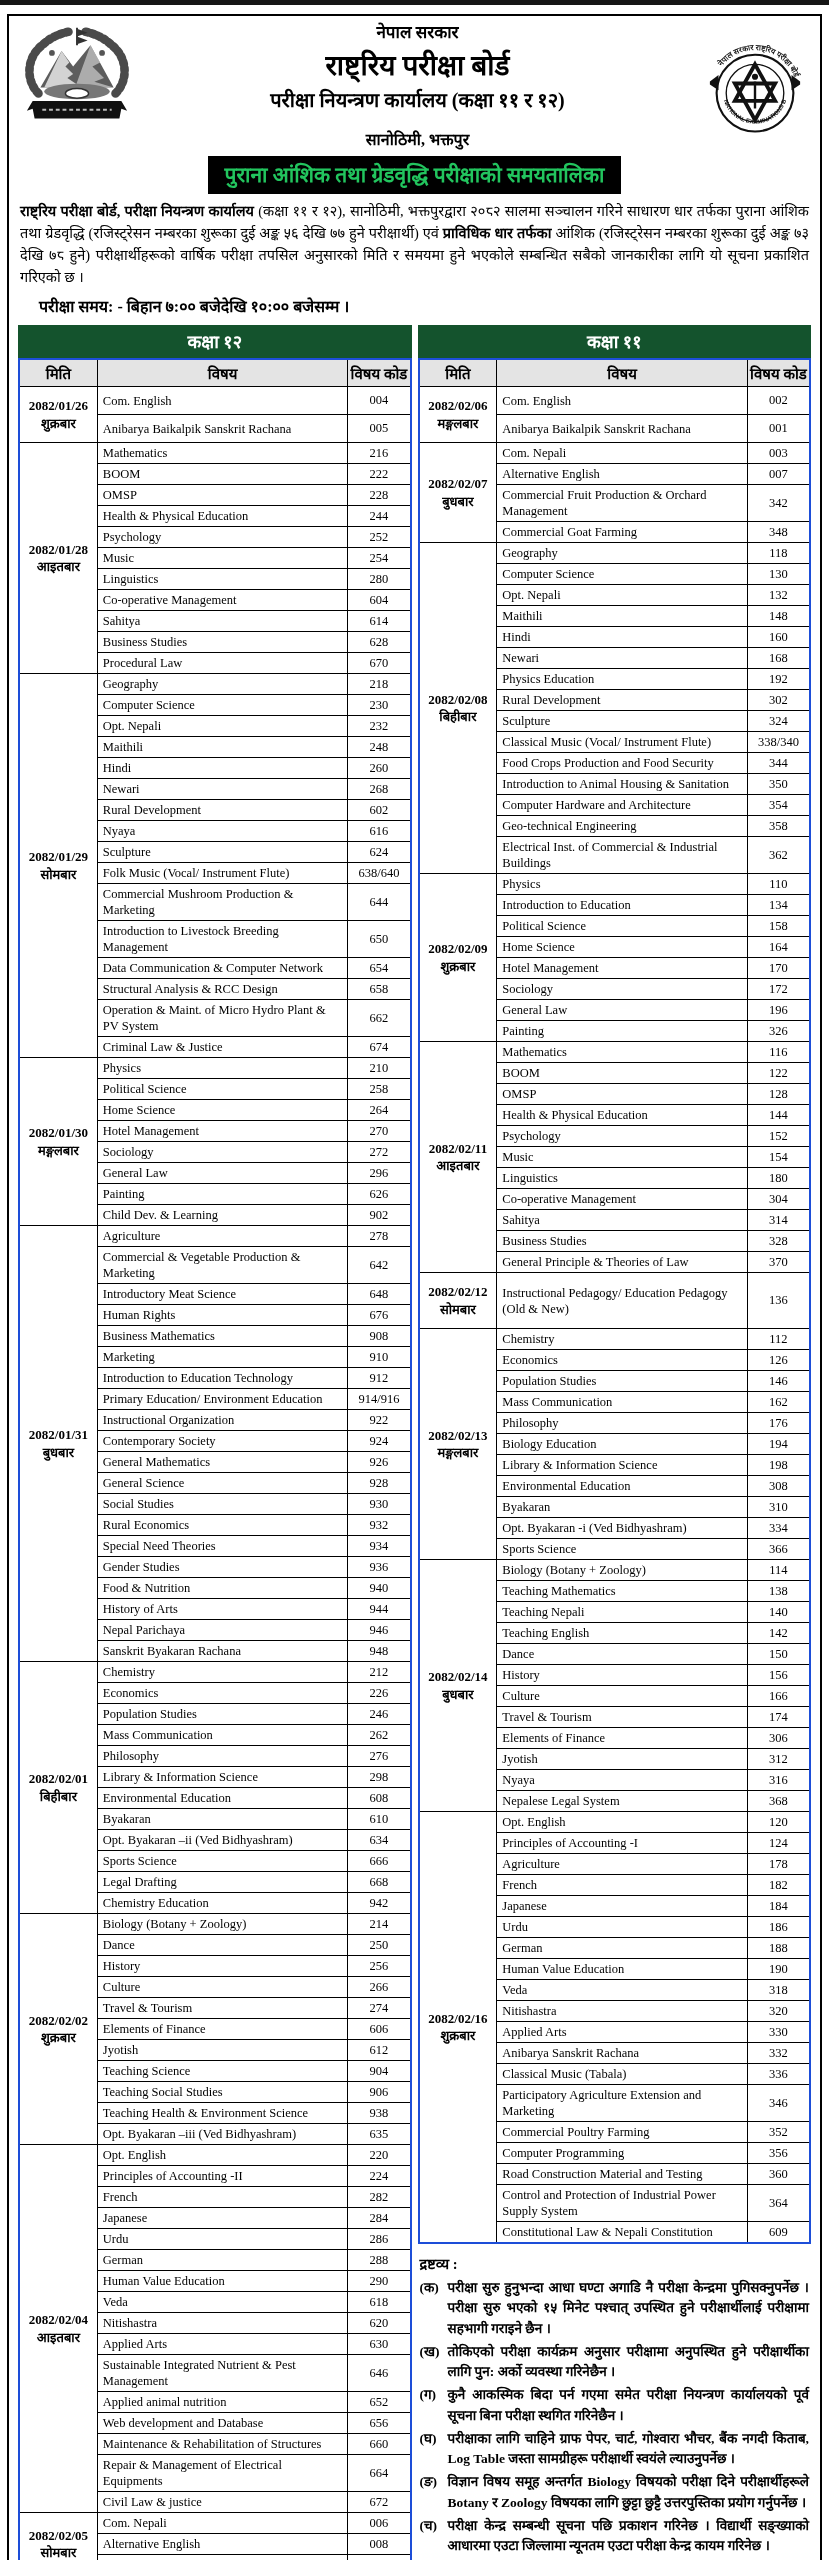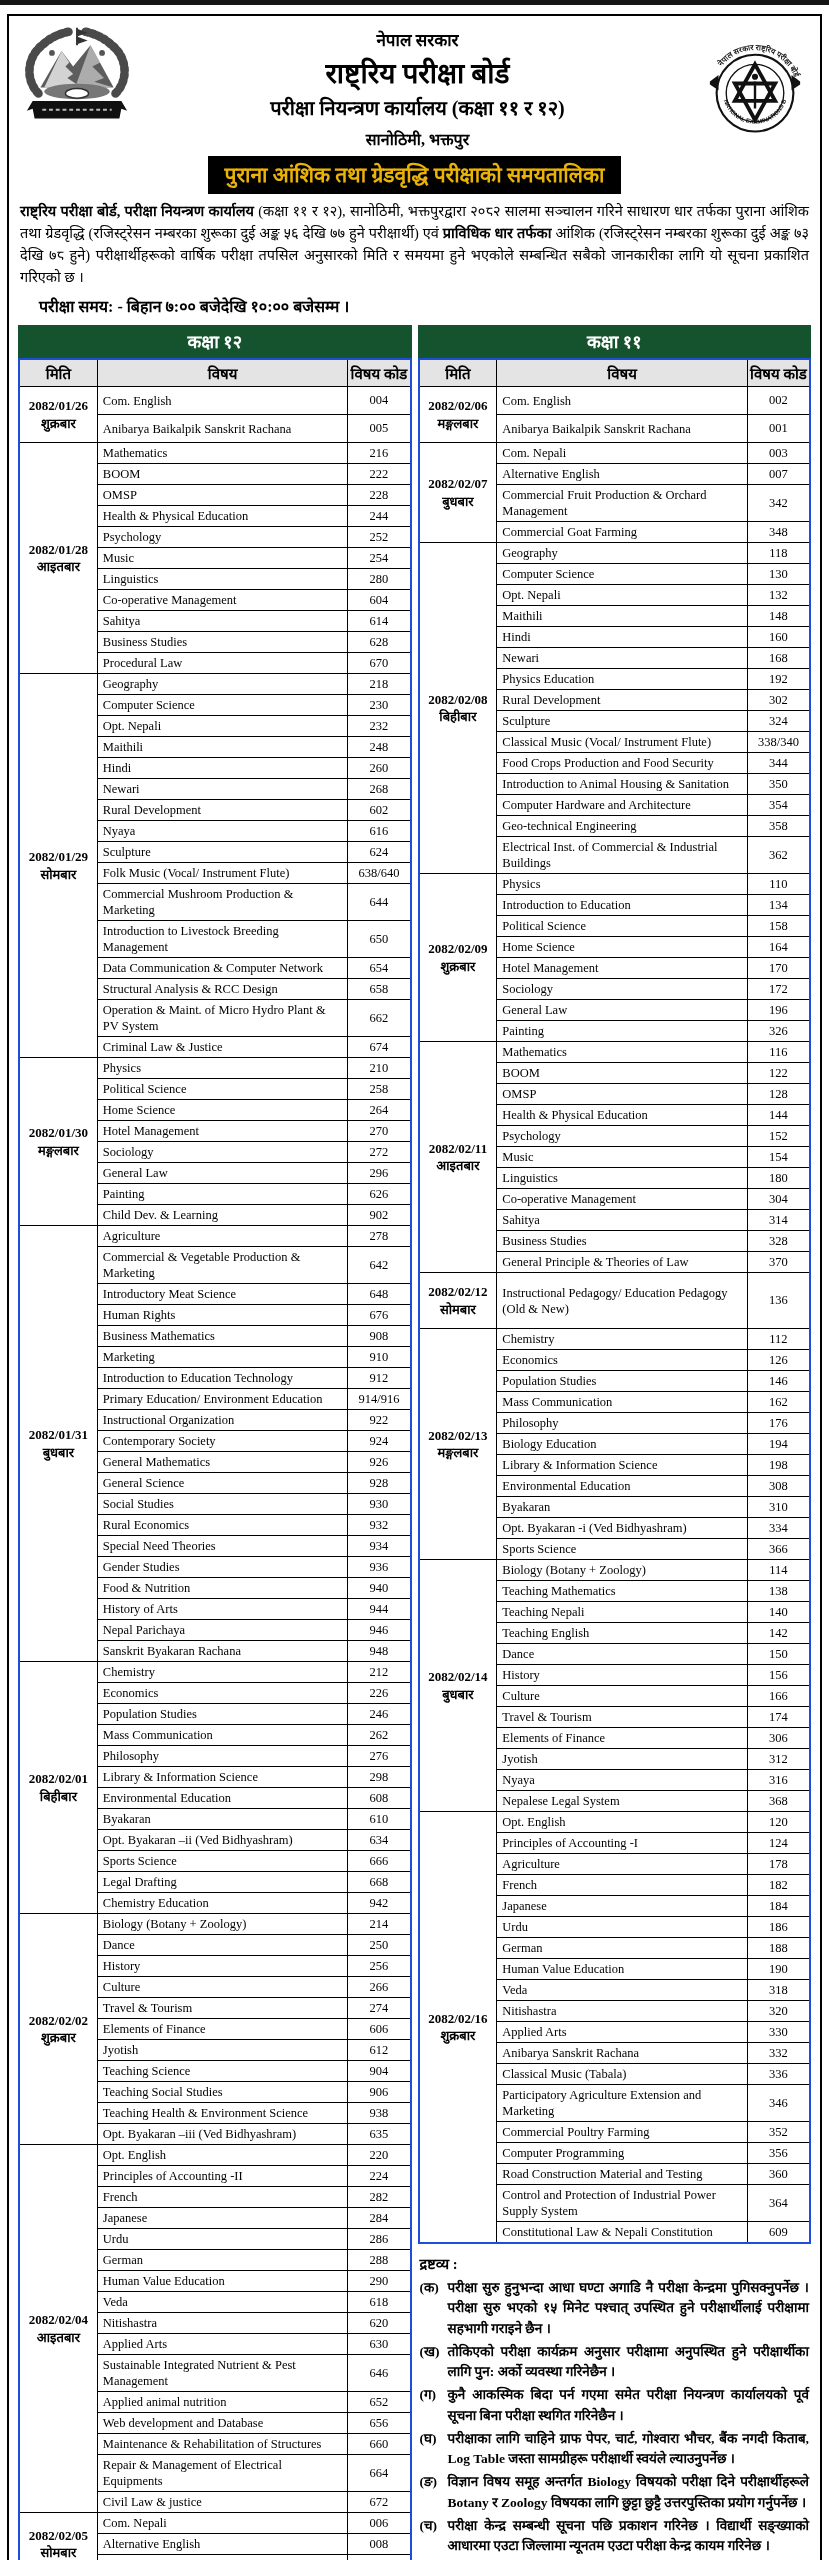--- a/index.html
+++ b/index.html
@@ -8,25 +8,25 @@
     font-family:"Liberation Serif","DejaVu Serif",serif;
     -webkit-font-smoothing:antialiased;
   }
   .topstrip{height:5px;background:#151515;}
   .frame{margin:9px 7px 7px;border:2.5px solid #000;padding:4px 9px 10px;box-sizing:border-box;}
   
   .header-row{display:flex;align-items:flex-start;}
   .logo-box{flex:0 0 118px;display:flex;justify-content:center;padding-top:4px;}
   .logo-box.right{flex:0 0 112px;}
   .head-center{flex:1;text-align:center;}
-  .gov-line{font-size:17px;font-weight:700;margin-top:8px;}
+  .gov-line{font-size:17px;font-weight:700;}
   .board-line{font-size:28px;font-weight:700;margin-top:2px;}
   .office-line{font-size:20px;font-weight:700;margin-top:3px;}
-  .addr-line{font-size:16px;font-weight:700;margin-top:7px;}
-  .banner{background:#000;color:#eab308;width:fit-content;margin:6px auto 4px;
+  .addr-line{font-size:16px;font-weight:700;margin-top:15px;}
+  .banner{background:#000;color:#22c55e;width:fit-content;margin:6px auto 4px;
     padding:4px 16px 6px;font-size:21px;font-weight:700;}
   .intro{font-size:14.5px;line-height:1.52;text-align:justify;margin:6px 2px 0;}
   .exam-time{font-size:16px;font-weight:700;margin:7px 0 8px 21px;}
   
   .tables-row{display:flex;gap:6px;align-items:flex-start;}
   .tcol{flex:1 1 50%;min-width:0;}
   .tbl-title{background:#14532d;color:#fff;text-align:center;font-weight:700;
     font-size:18px;padding:4px 0 5px;}
   table.sched{width:100%;border-collapse:collapse;border:2px solid #1d4ed8;}
   table.sched th,table.sched td{border:1px solid #000;vertical-align:middle;}

